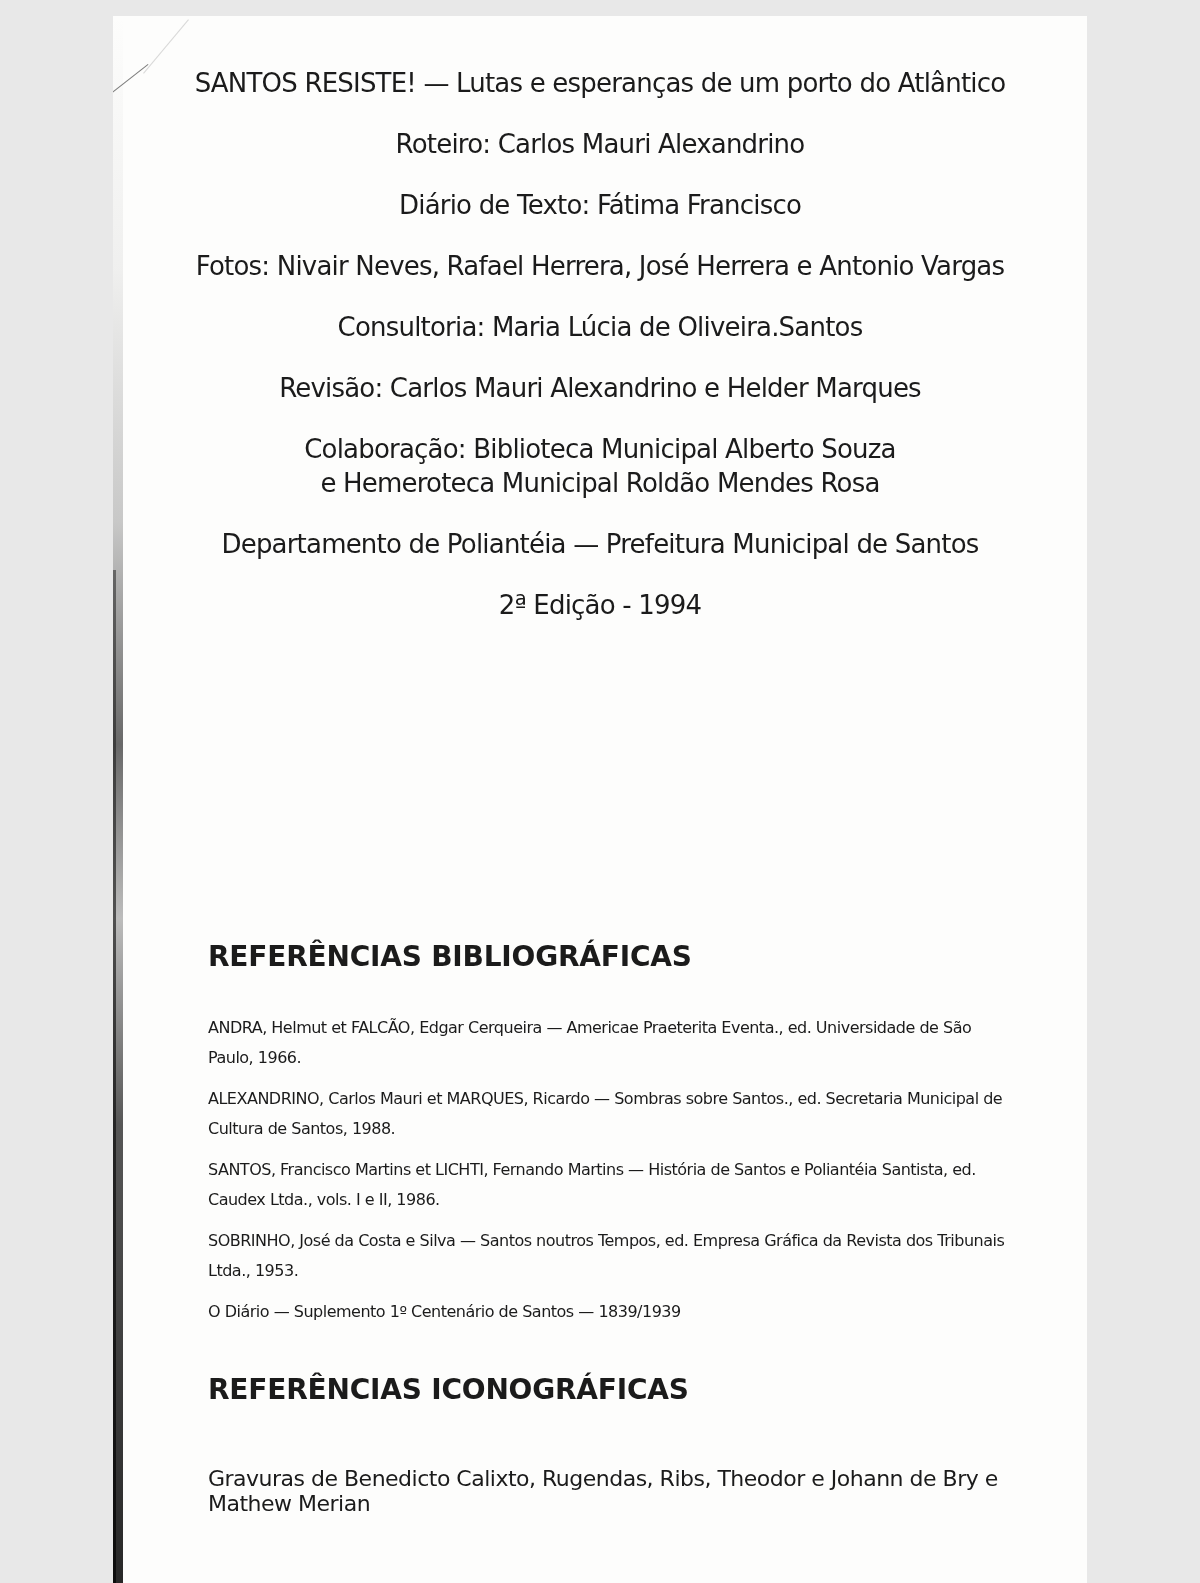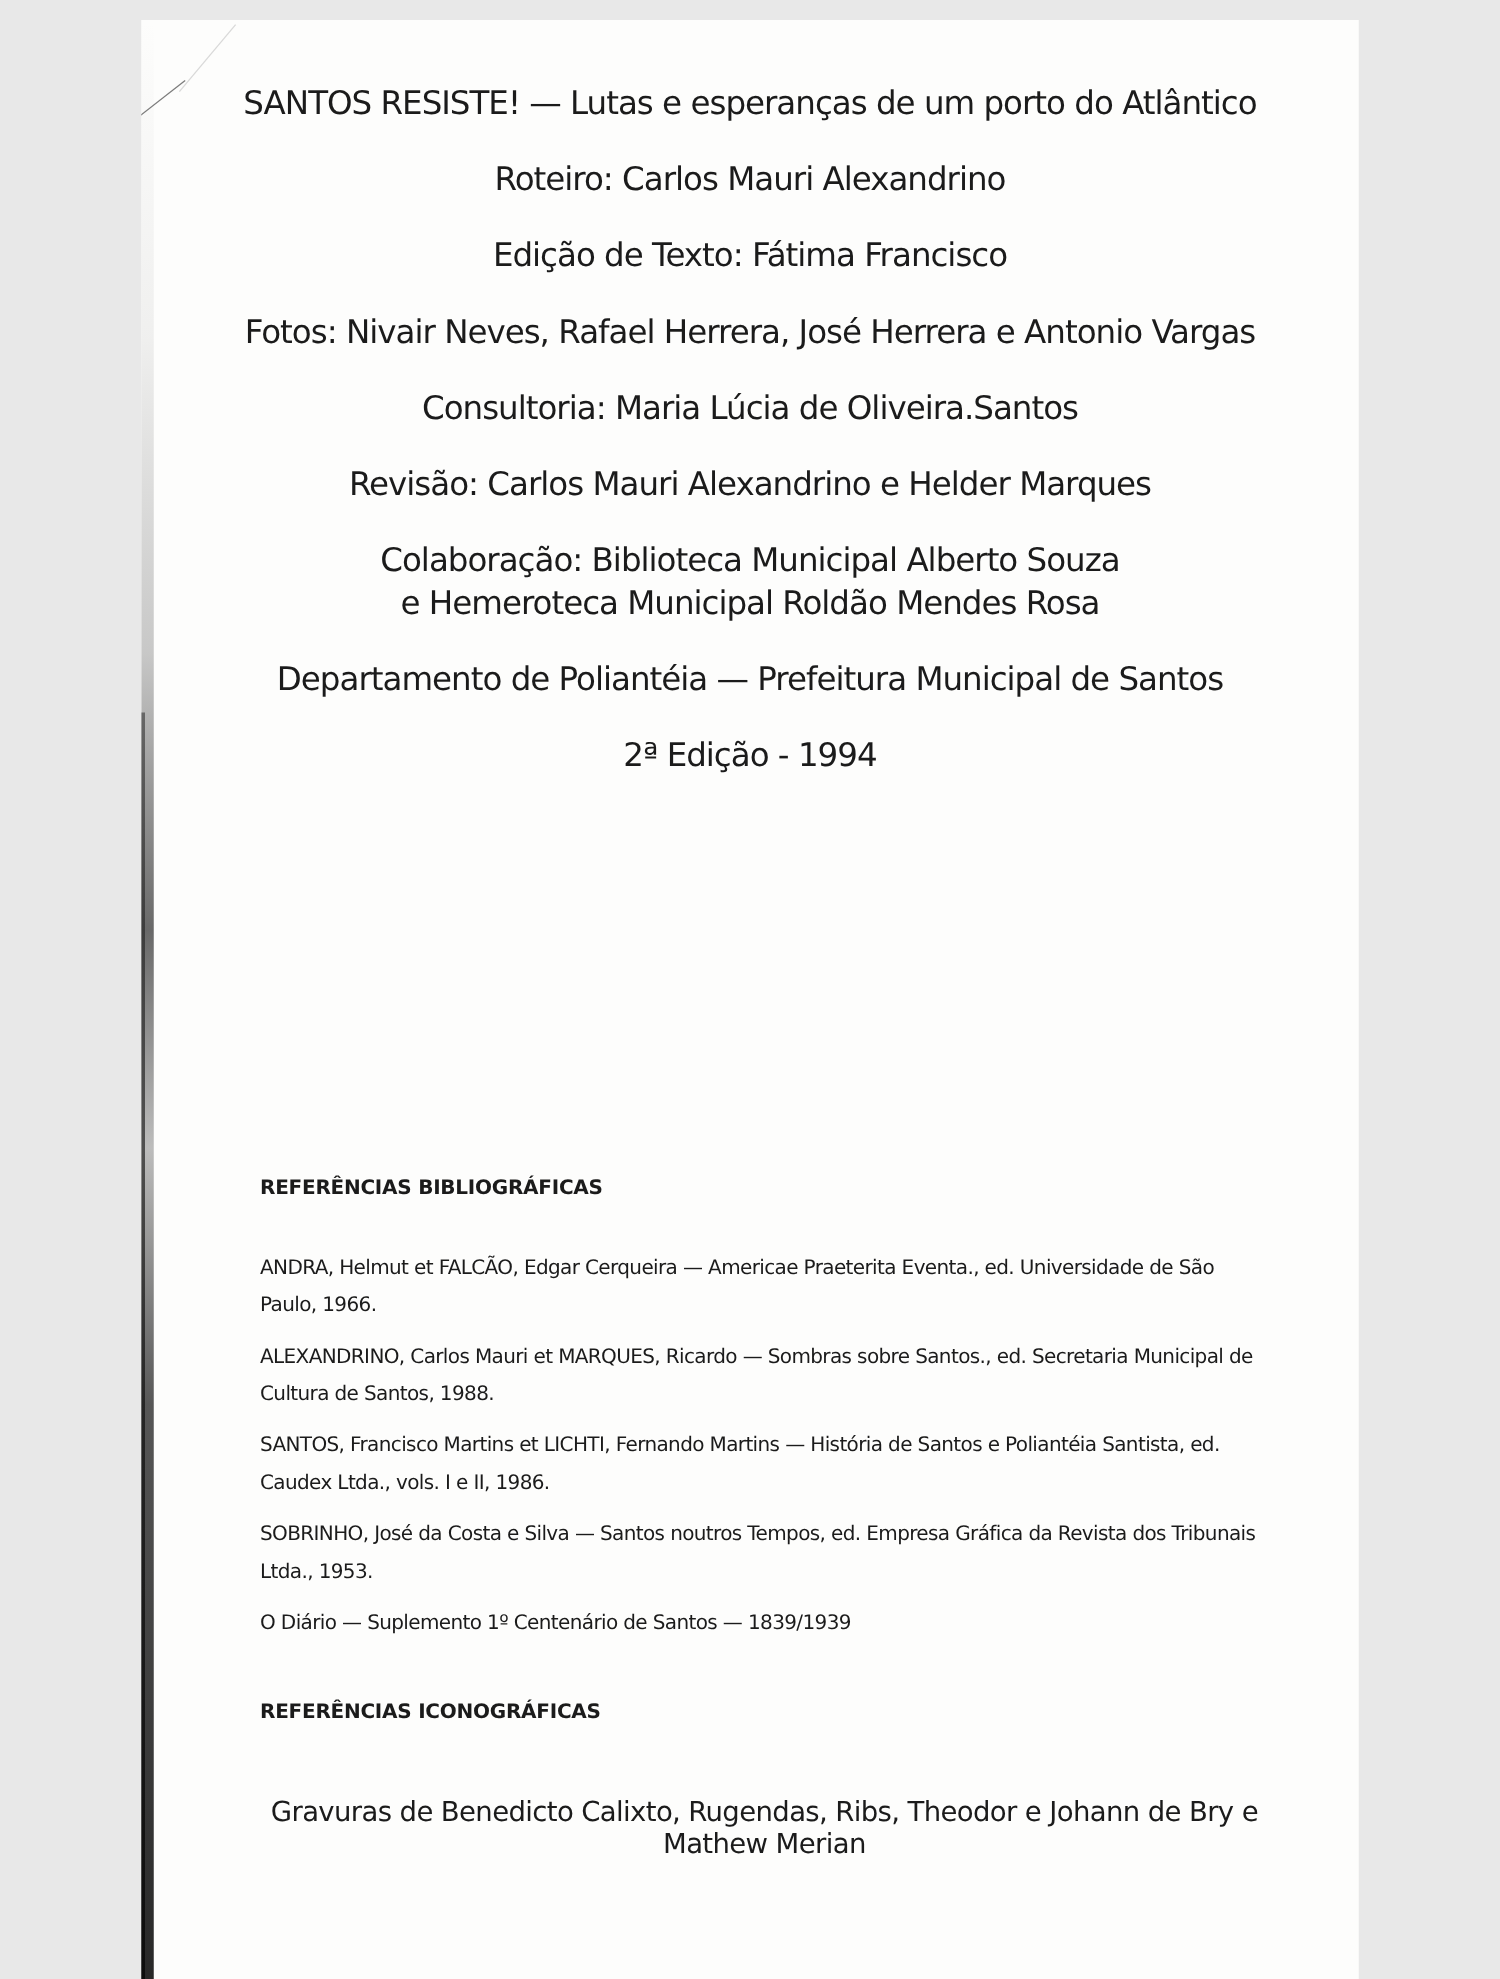--- a/index.html
+++ b/index.html
@@ -96,52 +96,51 @@
   }
   .credit.no-gap { margin-bottom: 0; }
   
   .references {
     margin-top: 318px;
     padding-left: 95px;
     padding-right: 72px;
     text-align: left;
   }
   .section-heading {
-    font-size: 16px;
+    font-size: 28px;
     letter-spacing: -0.2px;
     margin: 0 0 40px 0;
   }
   .bib-entry {
     font-size: 16px;
     line-height: 30px;
     letter-spacing: -0.5px;
     margin: 0 0 11px 0;
   }
   .iconography { margin-top: 46px; }
   .icon-entry {
     font-size: 22px;
     letter-spacing: -0.5px;
     margin-top: 60px;
-    text-align: center;
   }
 </style>
 </head>
 <body>
 
 <div class="page">
 
   <div class="edge-left"></div>
   <div class="edge-left-core"></div>
   <div class="scratch-1"></div>
   <div class="scratch-2"></div>
 
   <div class="credits">
     <div class="credit">SANTOS RESISTE! — Lutas e esperanças de um porto do Atlântico</div>
     <div class="credit">Roteiro: Carlos Mauri Alexandrino</div>
-    <div class="credit">Edição de Texto: Fátima Francisco</div>
+    <div class="credit">Diário de Texto: Fátima Francisco</div>
     <div class="credit">Fotos: Nivair Neves, Rafael Herrera, José Herrera e Antonio Vargas</div>
     <div class="credit">Consultoria: Maria Lúcia de Oliveira.Santos</div>
     <div class="credit">Revisão: Carlos Mauri Alexandrino e Helder Marques</div>
     <div class="credit no-gap">Colaboração: Biblioteca Municipal Alberto Souza</div>
     <div class="credit">e Hemeroteca Municipal Roldão Mendes Rosa</div>
     <div class="credit">Departamento de Poliantéia — Prefeitura Municipal de Santos</div>
     <div class="credit">2ª Edição - 1994</div>
   </div>
 
   <div class="references">

